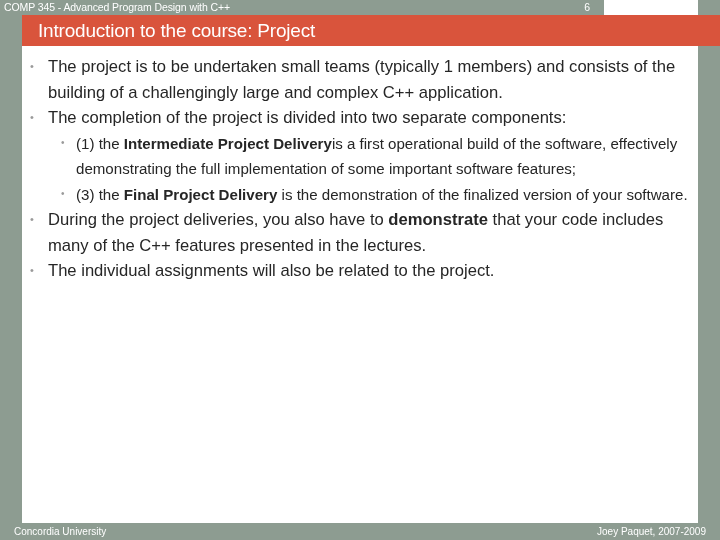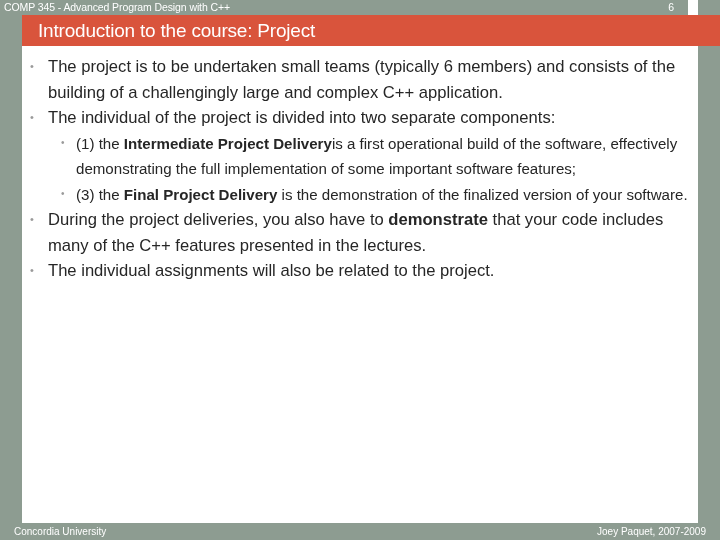--- a/index.html
+++ b/index.html
@@ -31,21 +31,21 @@
     background: #8d9c91;
   }
   .band-left  { left: 0; }
   .band-right { right: 0; }
 
   
   .header-strip {
     position: absolute;
     left: 0;
     top: 0;
-    width: 688px;
+    width: 604px;
     height: 15px;
     background: #8d9c91;
   }
   .header-title {
     position: absolute;
     left: 4px;
     top: 0px;
     height: 15px;
     line-height: 15px;
     font-size: 10.5px;
@@ -182,25 +182,25 @@
   </div>
 
   <div class="title-bar">
     <div class="title-text">Introduction to the course: Project</div>
   </div>
 
   <div class="content">
     <div id="bullet-list">
         <div class="bullet lvl1">
           <span class="dot">•</span>
-          <span class="btext"><span>The project is to be undertaken small teams (typically 6 members) and consists of the building of a challengingly large and complex C++ application.</span></span>
-        </div>
-        <div class="bullet lvl1">
-          <span class="dot">•</span>
-          <span class="btext"><span>The individual of the project is divided into two separate components:</span></span>
+          <span class="btext"><span>The project is to be undertaken small teams (typically 1 members) and consists of the building of a challengingly large and complex C++ application.</span></span>
+        </div>
+        <div class="bullet lvl1">
+          <span class="dot">•</span>
+          <span class="btext"><span>The completion of the project is divided into two separate components:</span></span>
         </div>
         <div class="bullet lvl2">
           <span class="dot">•</span>
           <span class="btext"><span>(1) the </span><span class="bi">Intermediate Project Delivery</span><span>is a first operational build of the software, effectively demonstrating the full implementation of some important software features;</span></span>
         </div>
         <div class="bullet lvl2">
           <span class="dot">•</span>
           <span class="btext"><span>(3) the </span><span class="bi">Final Project Delivery</span><span> is the demonstration of the finalized version of your software.</span></span>
         </div>
         <div class="bullet lvl1">

